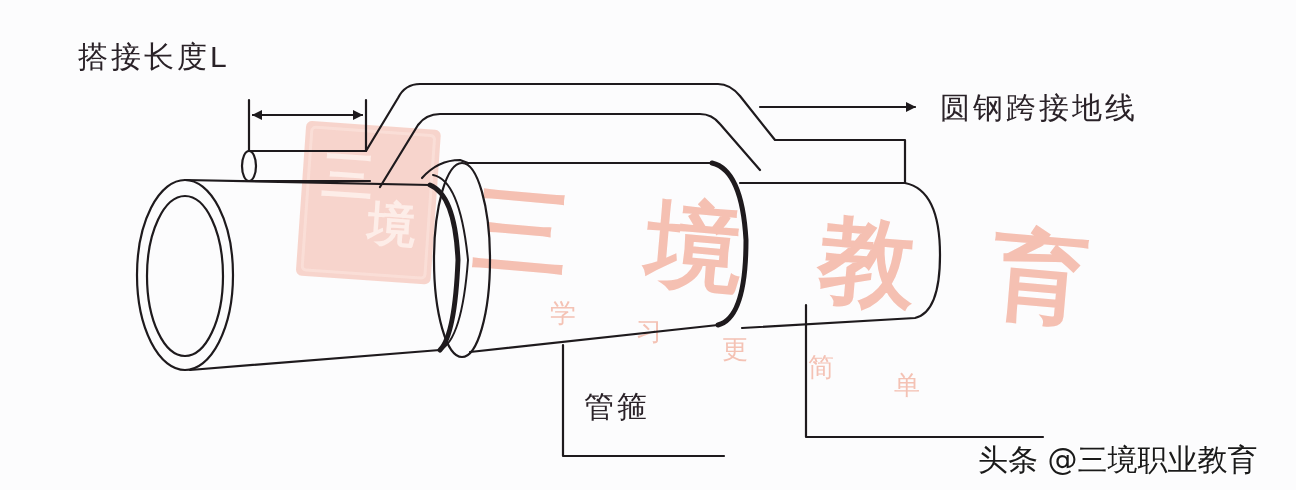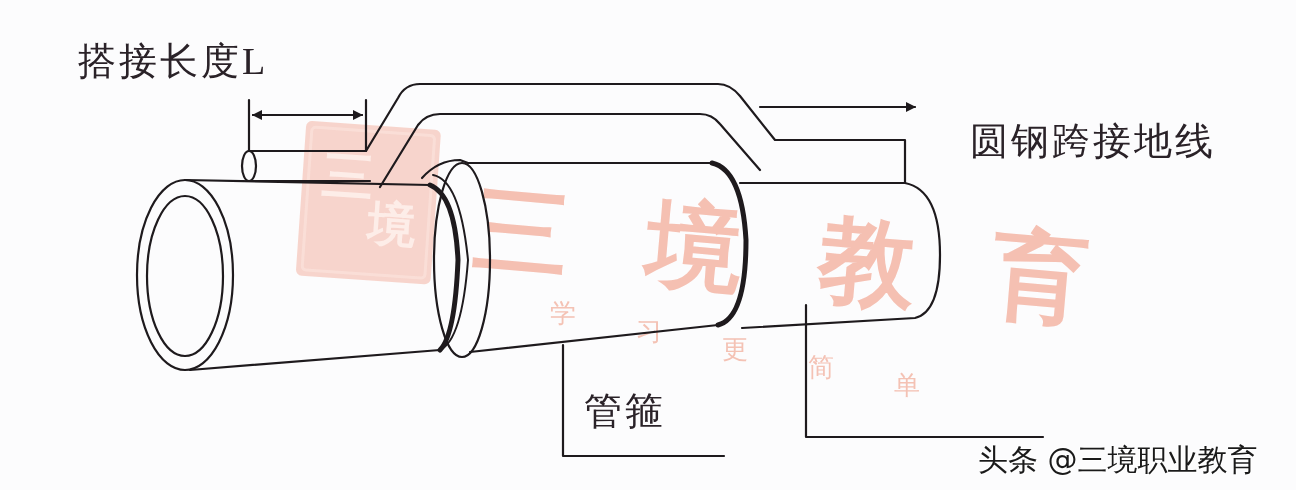--- a/index.html
+++ b/index.html
@@ -1,20 +1,20 @@
 <!DOCTYPE html>
 <html><head>
 <meta charset="utf-8">
 <style>
   html, body { margin: 0; padding: 0; background: #fcfcfd; }
   body { width: 1296px; height: 490px; overflow: hidden; position: relative;
          font-family: "DejaVu Sans", sans-serif; }
   #stage { position: absolute; left: 0; top: 0; width: 1296px; height: 490px; }
-  .label { position: absolute; color: #2a2228; font-family: Liberation Serif, serif;
-           font-size: 38px; letter-spacing: 3px; white-space: nowrap; line-height: 1; }
+  .label { position: absolute; color: #2a2228; font-family: Liberation Sans, sans-serif;
+           font-size: 30px; letter-spacing: 3px; white-space: nowrap; line-height: 1; }
   .wm { position: absolute; color: #f4b6a6; font-family: "DejaVu Sans", sans-serif;
         font-weight: bold; white-space: nowrap; line-height: 1; opacity: 0.85; }
   .wm-small { position: absolute; color: #f3b8a8; font-family: "DejaVu Sans", sans-serif;
         font-size: 26px; white-space: nowrap; line-height: 1; opacity: 0.85; }
   .credit { position: absolute; color: #1a1a1a; font-family: "DejaVu Sans", sans-serif;
             font-size: 30px; white-space: nowrap; line-height: 1;
             text-shadow: 1px 1px 0 #ffffff, -1px -1px 0 #ffffff; }
 </style>
 </head>
 <body>
@@ -81,17 +81,17 @@
       <line x1="362" y1="115" x2="253" y2="115" marker-end="url(#arrowR)"></line>
     </g>
 
     <line x1="760" y1="107" x2="915" y2="107" marker-end="url(#arrowR)"></line>
 
     <path d="M563,345 L563,456 L724,456"></path>
     <path d="M806,305 L806,437 L1043,437"></path>
   </svg>
 
   <div class="label" style="left:78px;top:42px;">搭接长度L</div>
-  <div class="label" style="left:970px;top:93px;margin-top:29px;">圆钢跨接地线</div>
+  <div class="label" style="left:940px;top:93px;">圆钢跨接地线</div>
   <div class="label" style="left:584px;top:392px;">管箍</div>
 
   <div class="credit" style="left:978px;top:445px;">头条 @三境职业教育</div>
 </div>
 
 </body></html>

